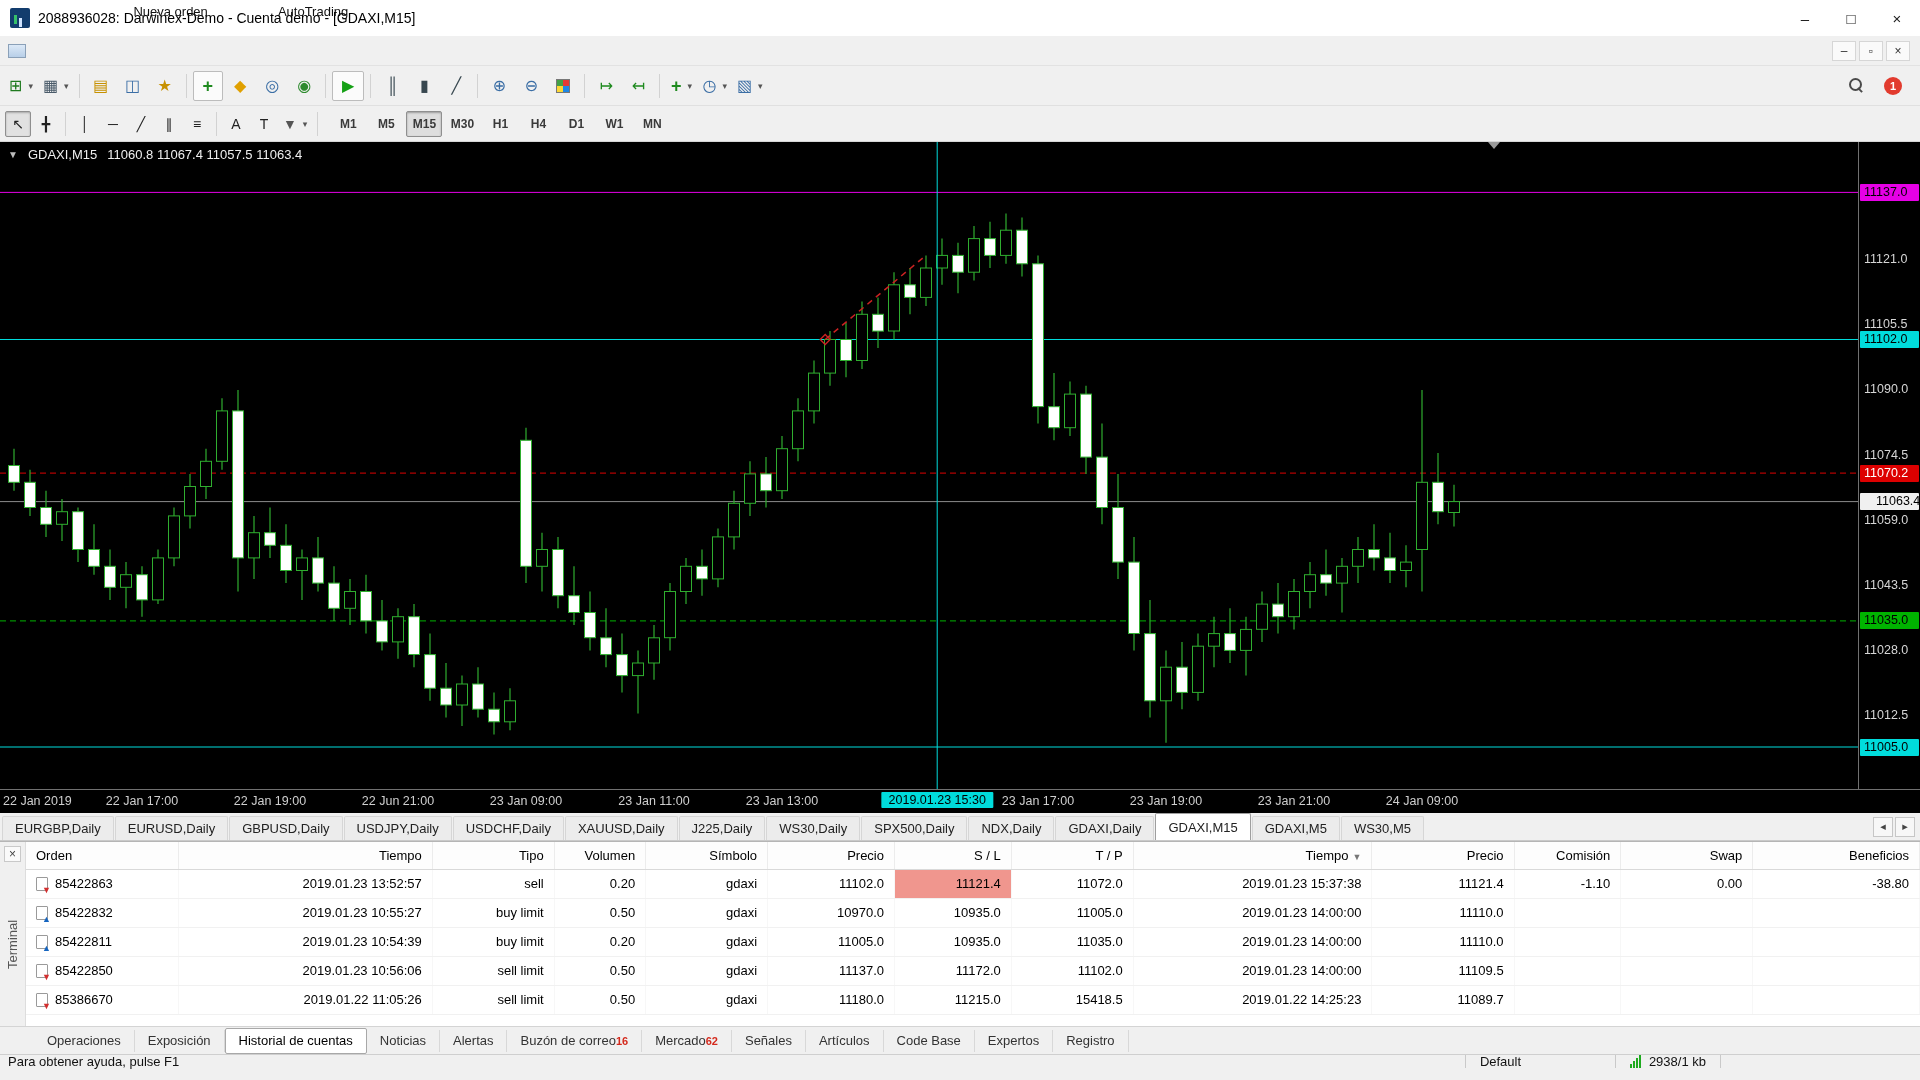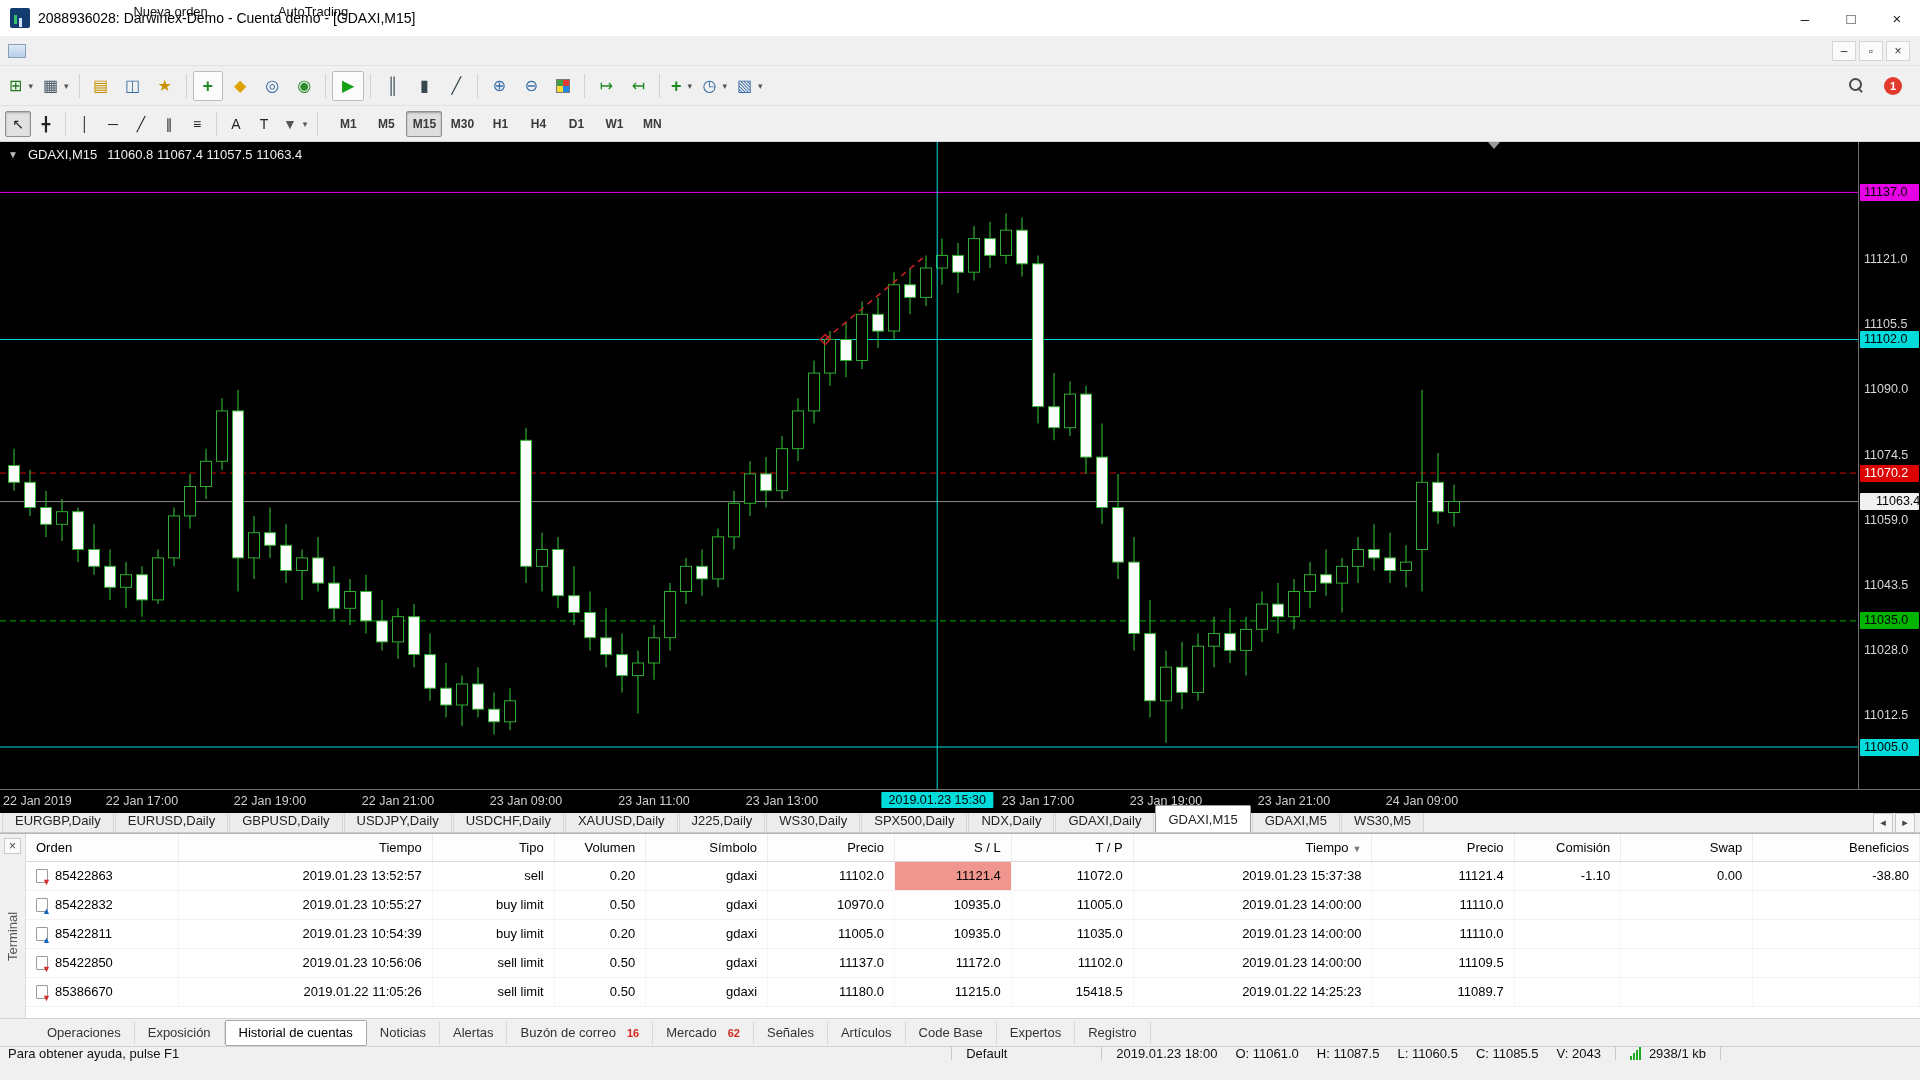--- a/index.html
+++ b/index.html
@@ -50,21 +50,21 @@
   .time-axis { position:absolute; left:0; right:0; bottom:0; height:24px; background:#000; border-top:1px solid #707070;padding-left:12px; }
   .plabel { position:absolute; left:1px; right:1px; height:17px; line-height:17px; font-size:12.5px; color:#d6d6d6; padding-left:4px; white-space:nowrap; }
   .plabel.special { color:#000; border-radius:1px; }
   .tlabel { position:absolute; top:4px; font-size:12.5px; color:#cfcfcf; white-space:nowrap; transform:translateX(-50%); }
   .tlabel.highlight { background:#00dcdc; color:#000; padding:1px 7px; top:2px; border-radius:1px; }
   .ohlc-header { position:absolute; left:8px; top:5px; color:#efefef; font-size:13px; display:flex; gap:10px; align-items:center; z-index:3; }
   .ohlc-header .tri { color:#bdbdbd; font-size:10px; }
   .shift-marker { position:absolute; top:0; width:0; height:0; border-left:6px solid transparent; border-right:6px solid transparent; border-top:7px solid #9a9a9a; z-index:3; }
 
   
-  .chart-tabs { height:20px; background:#f0f0f0; display:flex; align-items:flex-end; border-bottom:1px solid #c9c9c9; padding-left:2px; }
+  .chart-tabs { height:28px; background:#f0f0f0; display:flex; align-items:flex-end; border-bottom:1px solid #c9c9c9; padding-left:2px; }
   .ctab { height:24px; display:flex; align-items:center; padding:0 12px; font-size:13px; color:#222; border:1px solid #d6d6d6; border-bottom:none; background:#ececec; margin-right:1px; border-radius:2px 2px 0 0; white-space:nowrap; }
   .ctab.active { background:#fff; height:27px; border-color:#9e9e9e; position:relative; z-index:2; }
   .tab-arrows { margin-left:auto; display:flex; margin-right:5px; gap:2px; align-self:center; }
   .tab-arrow { width:20px; height:20px; border:1px solid #c6c6c6; background:#f7f7f7; display:flex; align-items:center; justify-content:center; font-size:11px; color:#444; }
 
   
   .terminal { height:213px; display:flex; flex-direction:column; background:#fff; border-top:1px solid #b5b5b5; }
   .terminal-main { flex:1 1 auto; display:flex; overflow:hidden; }
   .terminal-rail { flex:0 0 26px; background:#f0f0f0; border-right:1px solid #ddd; display:flex; flex-direction:column; align-items:center; }
   .terminal-close { width:17px; height:16px; margin-top:4px; font-size:12px; color:#444; display:flex; align-items:center; justify-content:center; border:1px solid #c9c9c9; background:#fafafa; }
@@ -77,21 +77,21 @@
   .terminal-table td.first { text-align:left; }
   .terminal-table td.sl-hit { background:#f0968e; }
   .sort-arrow { font-size:9px; color:#777; margin-left:4px; }
   .order-cell { display:flex; align-items:center; gap:7px; }
   .doc-icon { width:12px; height:14px; background:#fff; border:1px solid #9a9a9a; border-radius:1px; position:relative; flex:0 0 auto; }
   .doc-icon .arr { position:absolute; right:-4px; bottom:-5px; font-size:9px; line-height:1; }
 
   .terminal-tabs { flex:0 0 28px; background:#f0f0f0; border-top:1px solid #d4d4d4; display:flex; align-items:center; padding-left:34px; }
   .ttab { height:22px; display:flex; align-items:center; padding:0 13px; font-size:13px; color:#333; border-right:1px solid #d8d8d8; white-space:nowrap; }
   .ttab.active { background:#fff; border:1px solid #a8a8a8; color:#000; height:26px; border-radius:2px; }
-  .ttab .tbadge { color:#d42a1d; font-size:11px; font-weight:bold; margin-left:11px; }
+  .ttab .tbadge { color:#d42a1d; font-size:11px; font-weight:bold; margin-left:0; }
 
   
   .status-bar { height:14px; background:#f0f0f0; border-top:1px solid #cfcfcf; display:flex; align-items:center; font-size:13px; color:#111; }
   .status-help { flex:1 1 auto; padding-left:8px; white-space:nowrap; }
   .status-seg { border-left:1px solid #c9c9c9; height:100%; display:flex; align-items:center; padding:0 14px; gap:18px; white-space:nowrap; }
   .conn-bars { display:flex; align-items:flex-end; gap:1px; height:13px; }
   .conn-bars span { width:2px; background:#1faa1f; }
   .status-fill { flex:0 0 200px; border-left:1px solid #c9c9c9; height:100%; }
 </style>
 </head>
@@ -466,21 +466,21 @@
       <div class="plabel special" style="top: 189px; background: rgb(0, 220, 220); color: rgb(0, 0, 0);">11102.0</div>
       <div class="plabel special" style="top: 322.6px; background: rgb(221, 0, 0); color: rgb(255, 255, 255);">11070.2</div>
       <div class="plabel special" style="top: 351.1px; background: rgb(240, 240, 240); color: rgb(0, 0, 0); padding-left: 16px;">11063.4</div>
       <div class="plabel special" style="top: 470.4px; background: rgb(0, 180, 0); color: rgb(0, 0, 0);">11035.0</div>
       <div class="plabel special" style="top: 596.5px; background: rgb(0, 220, 220); color: rgb(0, 0, 0);">11005.0</div>
     </div>
   <div class="time-axis" id="time-axis">
       <div class="tlabel" style="left: 3px; transform: none;">22 Jan 2019</div>
       <div class="tlabel" style="left: 142px;">22 Jan 17:00</div>
       <div class="tlabel" style="left: 270px;">22 Jan 19:00</div>
-      <div class="tlabel" style="left: 398px;">22 Jan 21:00</div>
+      <div class="tlabel" style="left: 398px;">22 Jun 21:00</div>
       <div class="tlabel" style="left: 526px;">23 Jan 09:00</div>
       <div class="tlabel" style="left: 654px;">23 Jan 11:00</div>
       <div class="tlabel" style="left: 782px;">23 Jan 13:00</div>
       <div class="tlabel highlight" style="left: 937.2px;">2019.01.23 15:30</div>
       <div class="tlabel" style="left: 1038px;">23 Jan 17:00</div>
       <div class="tlabel" style="left: 1166px;">23 Jan 19:00</div>
       <div class="tlabel" style="left: 1294px;">23 Jan 21:00</div>
       <div class="tlabel" style="left: 1422px;">24 Jan 09:00</div>
     </div>
 </div>
@@ -702,28 +702,20 @@
       </div>
     </div>
 </div>
 
 <div class="status-bar">
   <div class="status-help">Para obtener ayuda, pulse F1</div>
   <div class="status-seg" style="min-width:150px;">
     <span>Default</span>
   </div>
   <div class="status-seg">
-    <span>2019.01.23 18:00</span>
-    <span>O: 11061.0</span>
-    <span>H: 11087.5</span>
-    <span>L: 11060.5</span>
-    <span>C: 11085.5</span>
-    <span>V: 2043</span>
-  </div>
-  <div class="status-seg">
     <span class="conn-bars">
       <span style="height:4px;"></span>
         <span style="height:7px;"></span>
         <span style="height:10px;"></span>
         <span style="height:13px;"></span>
     </span>
     <span style="margin-left:-10px;">2938/1 kb</span>
   </div>
   <div class="status-fill"></div>
 </div>

